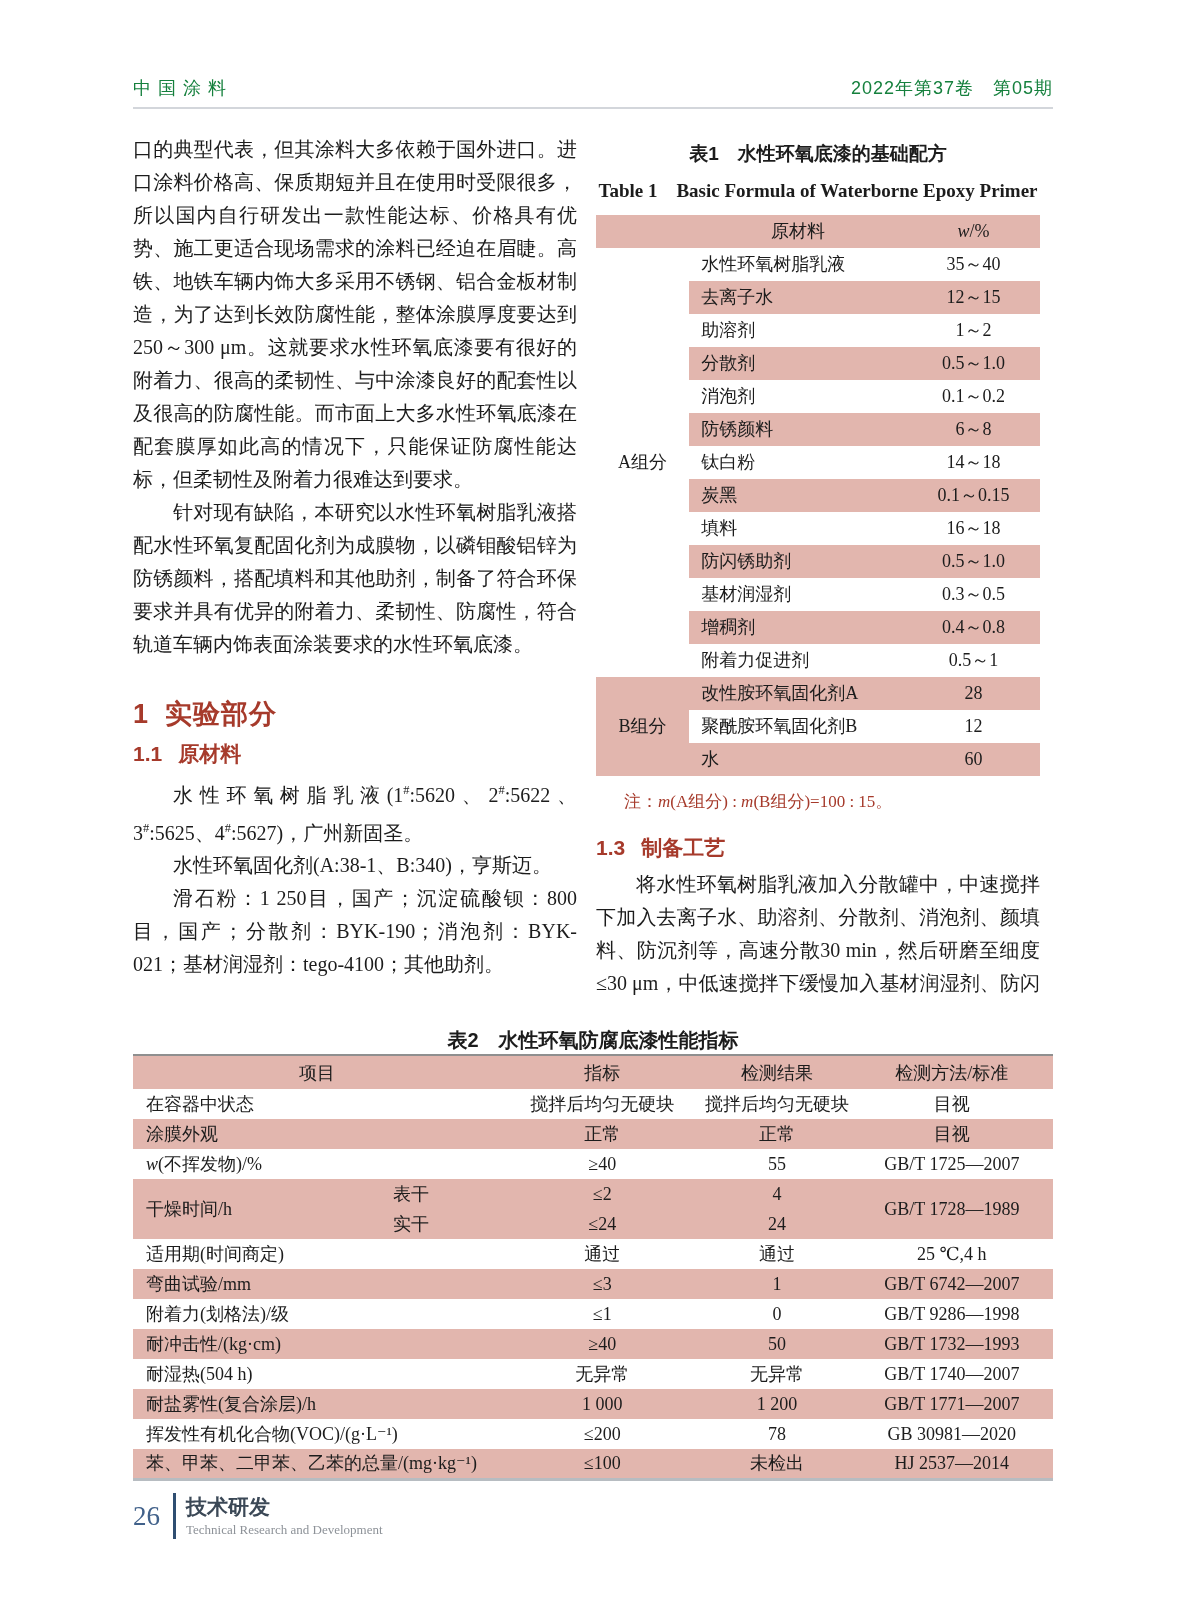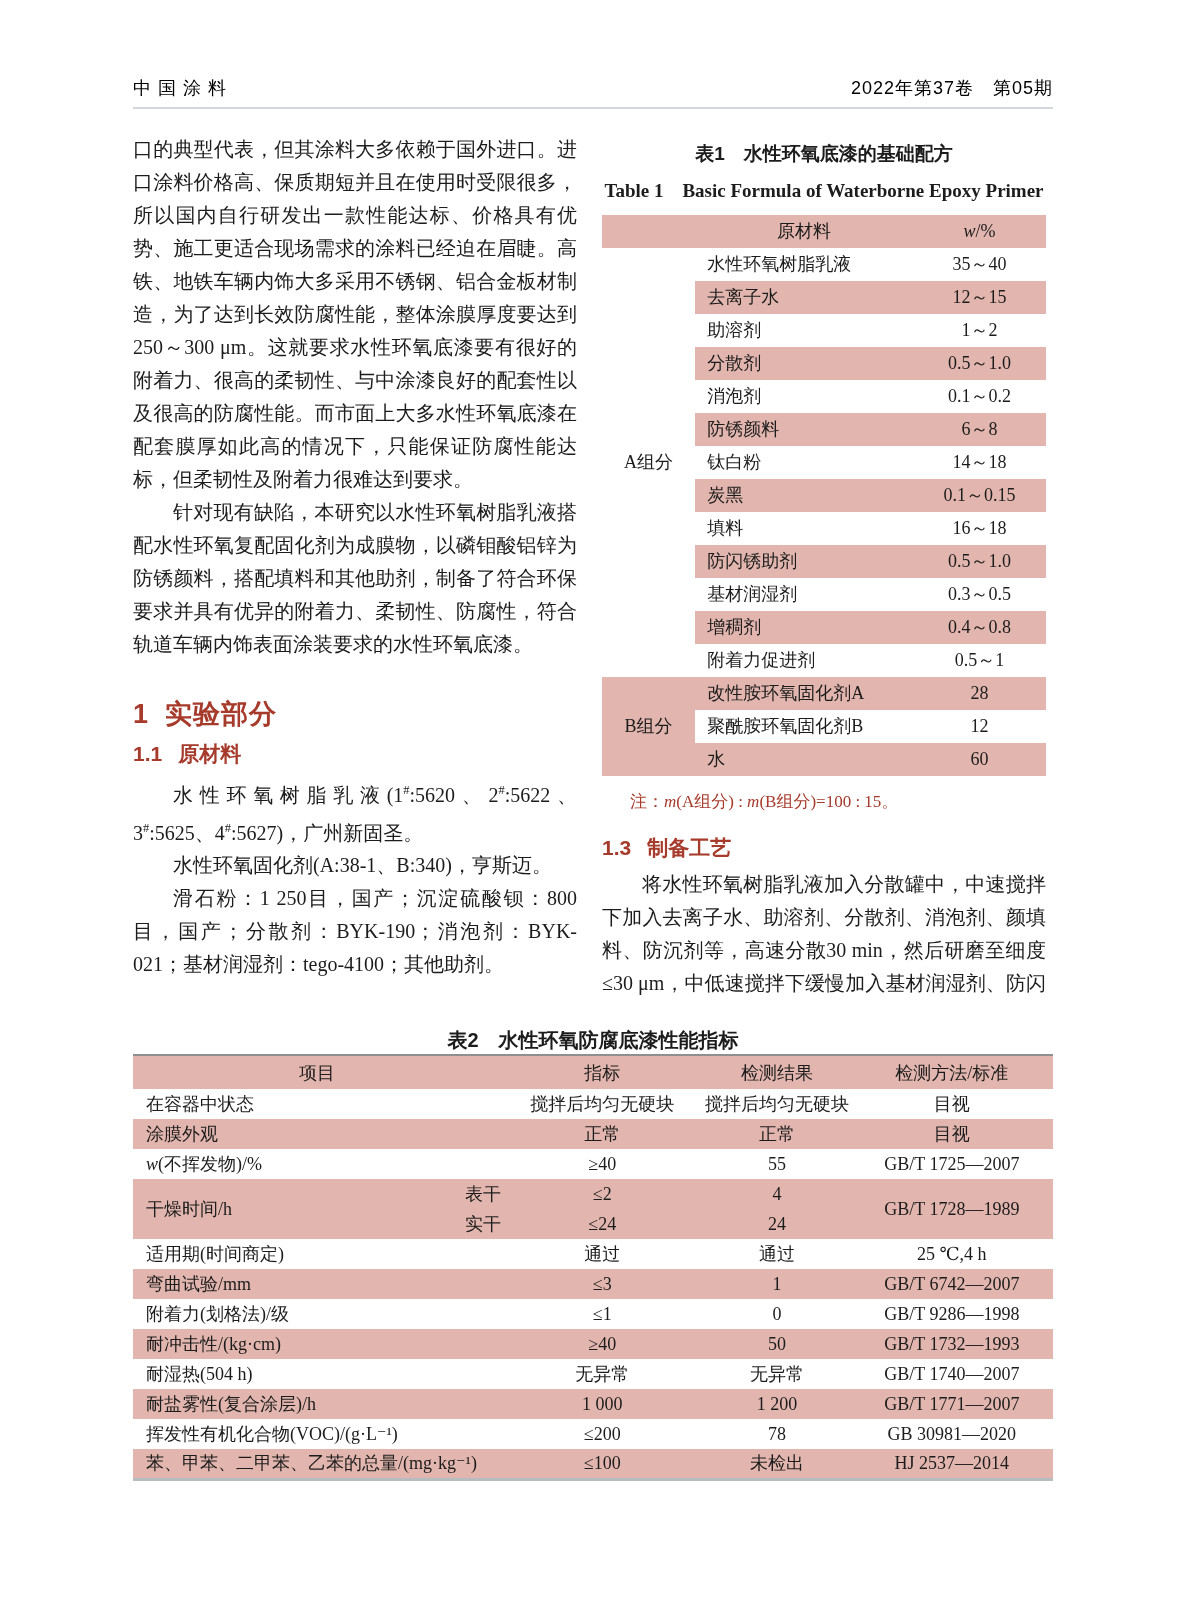--- a/index.html
+++ b/index.html
@@ -7,27 +7,27 @@
   .page {
     position:relative; width:1187px; height:1600px; margin:0 auto;
     background:#ffffff; overflow:hidden;
     font-family:"Liberation Serif","DejaVu Serif",serif;
     color:#1c1c1c;
     padding:76px 134px 0 133px;
   }
   
   .pg-header { display:flex; justify-content:space-between; align-items:flex-end;
     font-family:"Liberation Sans","DejaVu Sans",sans-serif;
-    color:#000000; font-size:18px; }
+    color:#15803d; font-size:18px; }
   .pg-header .journal { letter-spacing:7px; }
   .pg-header .issue { letter-spacing:1px; }
   .pg-rule { border-bottom:2px solid #d3d6db; margin-top:7px; }
 
   
-  .columns { display:flex; gap:25px; margin-top:24px; height:862px; overflow:hidden; }
+  .columns { display:flex; gap:19px; margin-top:24px; height:862px; overflow:hidden; }
   .col { width:444px; font-size:20px; line-height:33px; text-align:justify; }
   .col p { margin:0; text-indent:2em; }
   .col p.noindent { text-indent:0; }
   sup { font-size:0.62em; }
 
   .h-sec {
     font-family:"Liberation Sans","DejaVu Sans",sans-serif;
     color:#a63a2b; font-weight:bold; font-size:27px;
     margin:38px 0 12px 0; line-height:30px; letter-spacing:1px;
   }
@@ -54,21 +54,21 @@
   
   .t2-wrap { margin-top:32px; }
   .t2-title-cn { text-align:center; font-family:"Liberation Sans","DejaVu Sans",sans-serif;
     font-weight:bold; font-size:20px; }
   .t2-title-en { text-align:center; font-weight:bold; font-size:19px; margin:6px 0 10px 0; }
   .t2 { width:100%; font-size:18px; table-layout:fixed;
     border-top:2px solid #8f8f8f; border-bottom:3px solid #b7bcc1; }
   .t2 td, .t2 th { height:30px; padding:0; font-weight:normal; }
   .t2 th { height:34px; }
   .t2 .c-main { width:19%; text-align:left; padding-left:13px; }
-  .t2 .c-sub  { width:21%; text-align:right; padding-left:4px; }
+  .t2 .c-sub  { width:21%; text-align:center; padding-left:4px; }
   .t2 .c-item { text-align:left; padding-left:13px; }
   .t2 .c-idx  { width:22%; text-align:center; }
   .t2 .c-res  { width:16%; text-align:center; }
   .t2 .c-meth { width:22%; text-align:center; }
   .t2 th.c-item { text-align:center; padding-left:0; }
 
   
   .pg-footer { position:absolute; left:133px; top:1492px; display:flex; align-items:center; }
   .pg-footer .pageno { font-size:27px; color:#41618a; margin-right:13px; line-height:48px; }
   .pg-footer .bar { width:3px; height:46px; background:#2f4e71; margin-right:10px; }
@@ -282,14 +282,22 @@
         <tr>
           <td class="c-item pink" colspan="2">苯、甲苯、二甲苯、乙苯的总量/(mg·kg⁻¹)</td>
           <td class="c-idx pink">≤100</td>
           <td class="c-res pink">未检出</td>
           <td class="c-meth pink">HJ 2537—2014</td>
         </tr>
       </tbody>
     </table>
   </div>
 
+  <div class="pg-footer">
+    <span class="pageno">26</span>
+    <div class="bar"></div>
+    <div>
+      <div class="sec-cn">技术研发</div>
+      <div class="sec-en">Technical Research and Development</div>
+    </div>
+  </div>
 
 </div>
 
 </body></html>

